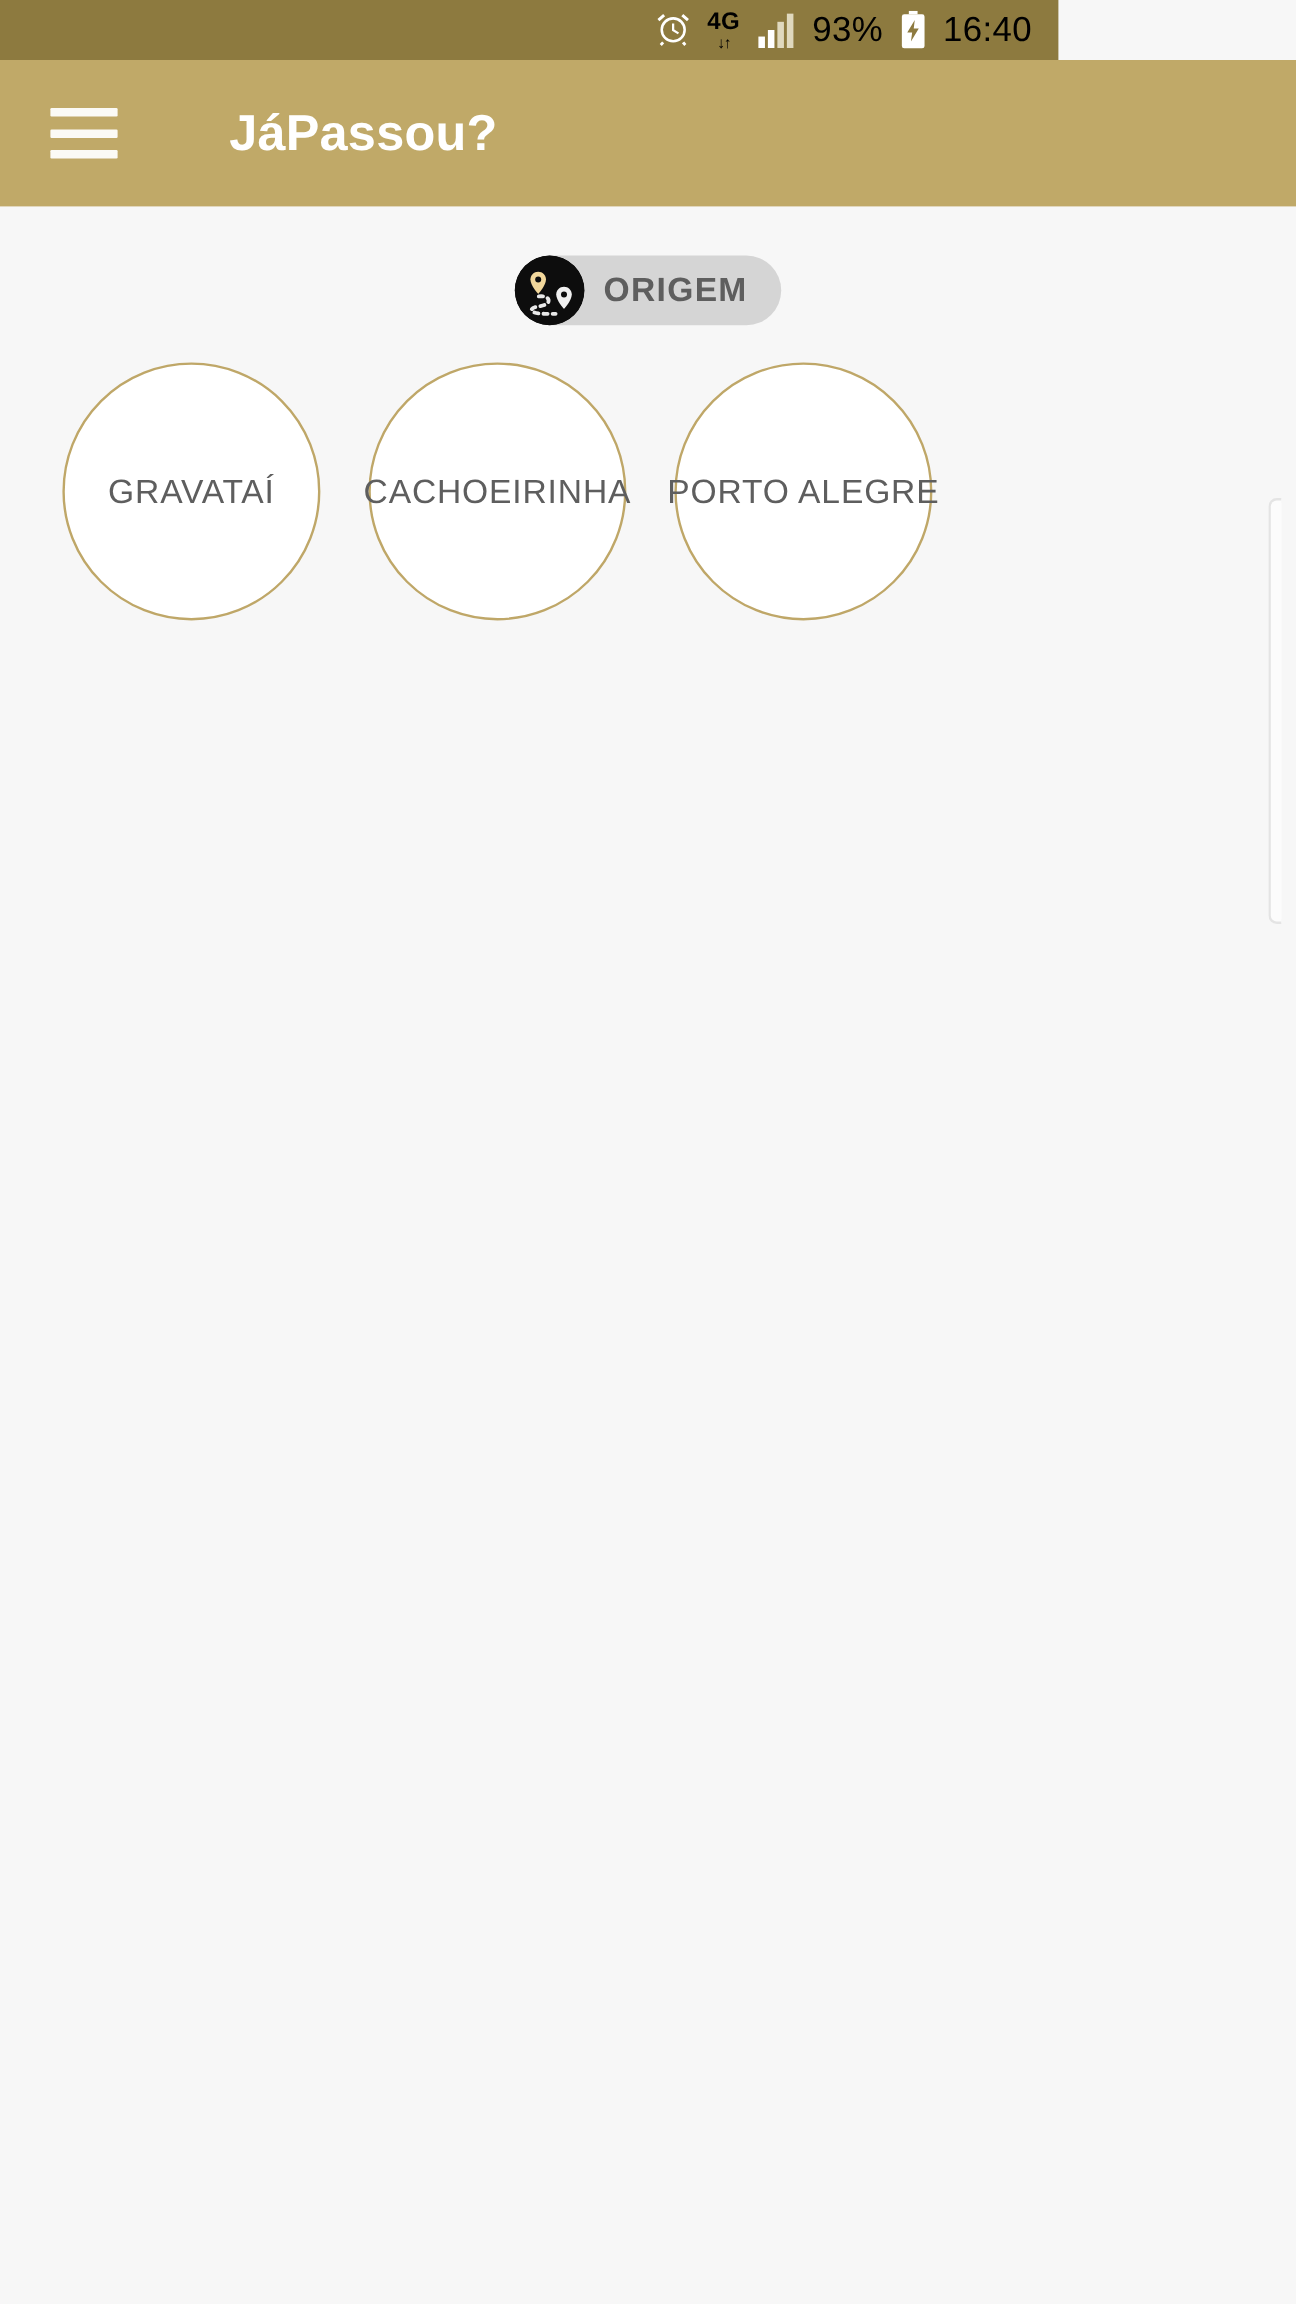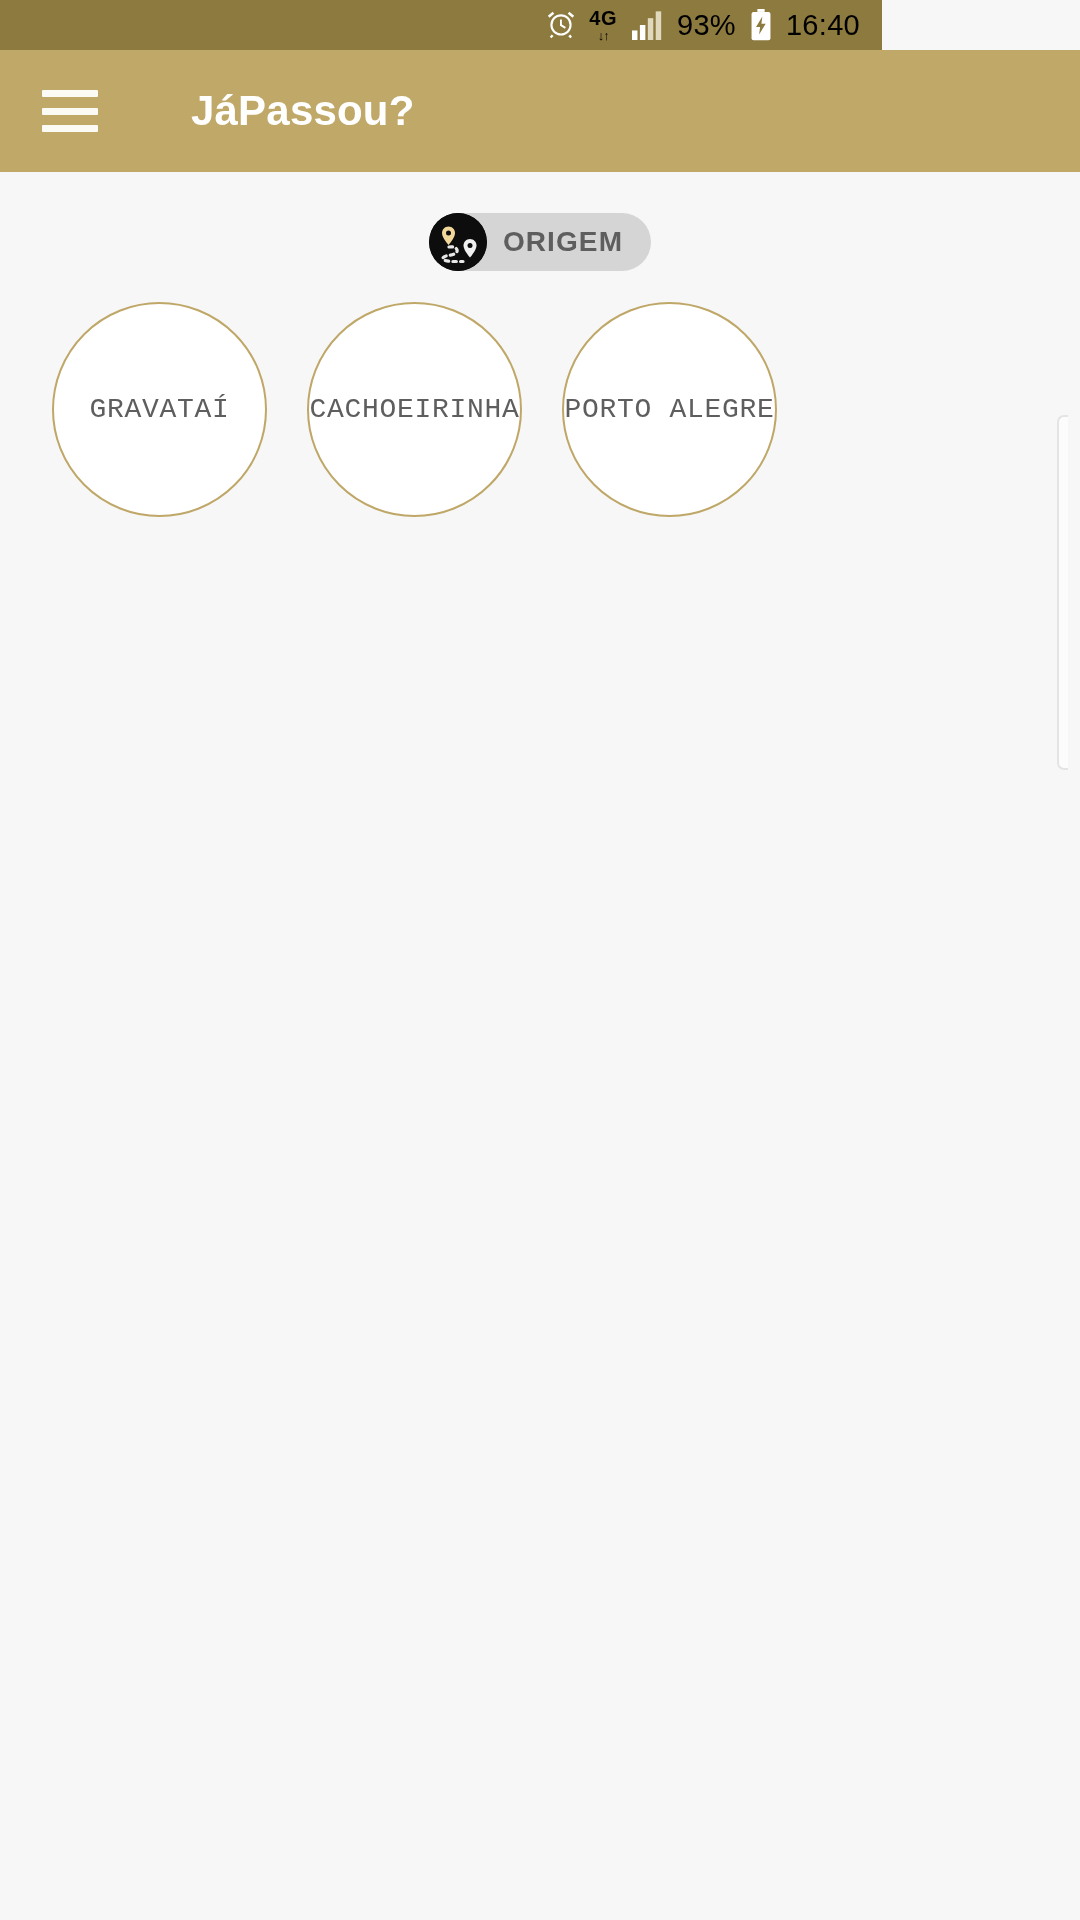--- a/index.html
+++ b/index.html
@@ -81,21 +81,20 @@
     display:flex; align-items:center; gap:40px;
     padding-left:52px; height:225px;
   }
   .city-circle{
     flex:none;
     width:215px; height:215px; border-radius:50%;
     background:#FFFFFF;
     border:2px solid #BFA768;
     display:flex; align-items:center; justify-content:center;
     cursor:pointer;
-    font-family:Liberation Mono, monospace;
   }
   .city-label{
     font-size:28px; color:#5E5E5E; letter-spacing:.7px;
     white-space:nowrap; text-align:center;
   }
 
   
   .scroll-indicator{
     position:absolute; left:1057px; top:415px;
     width:11px; height:355px;

